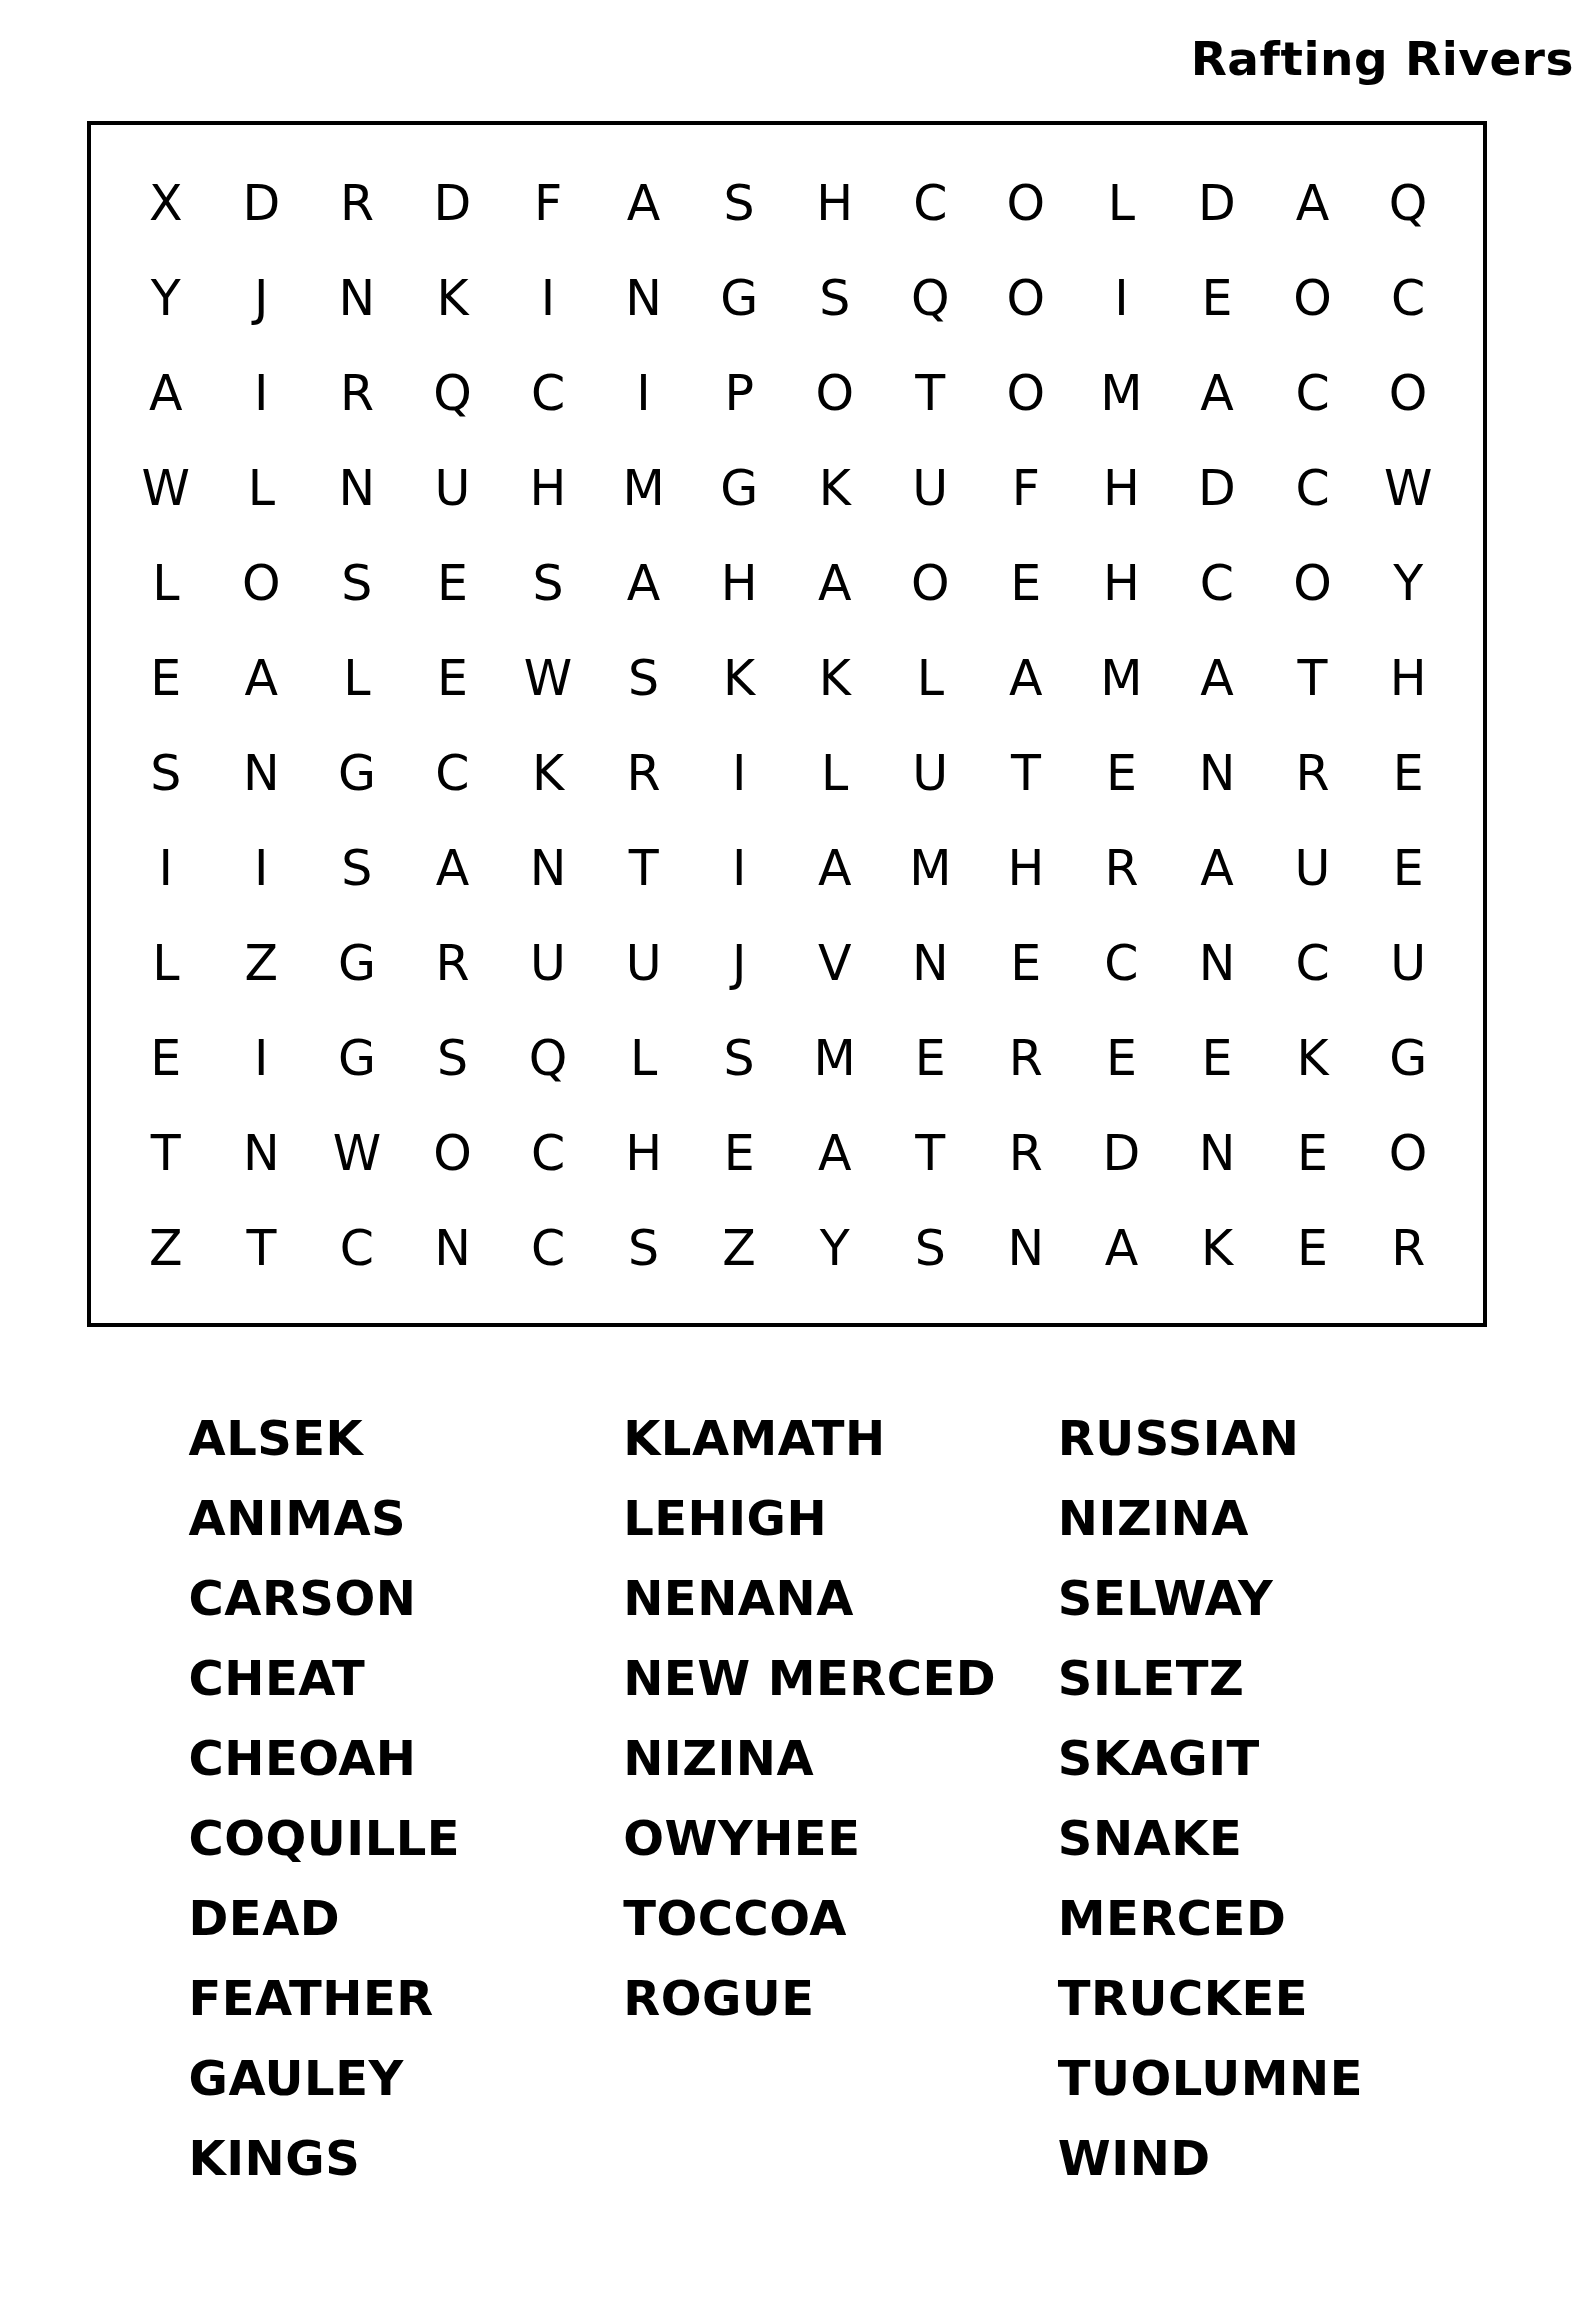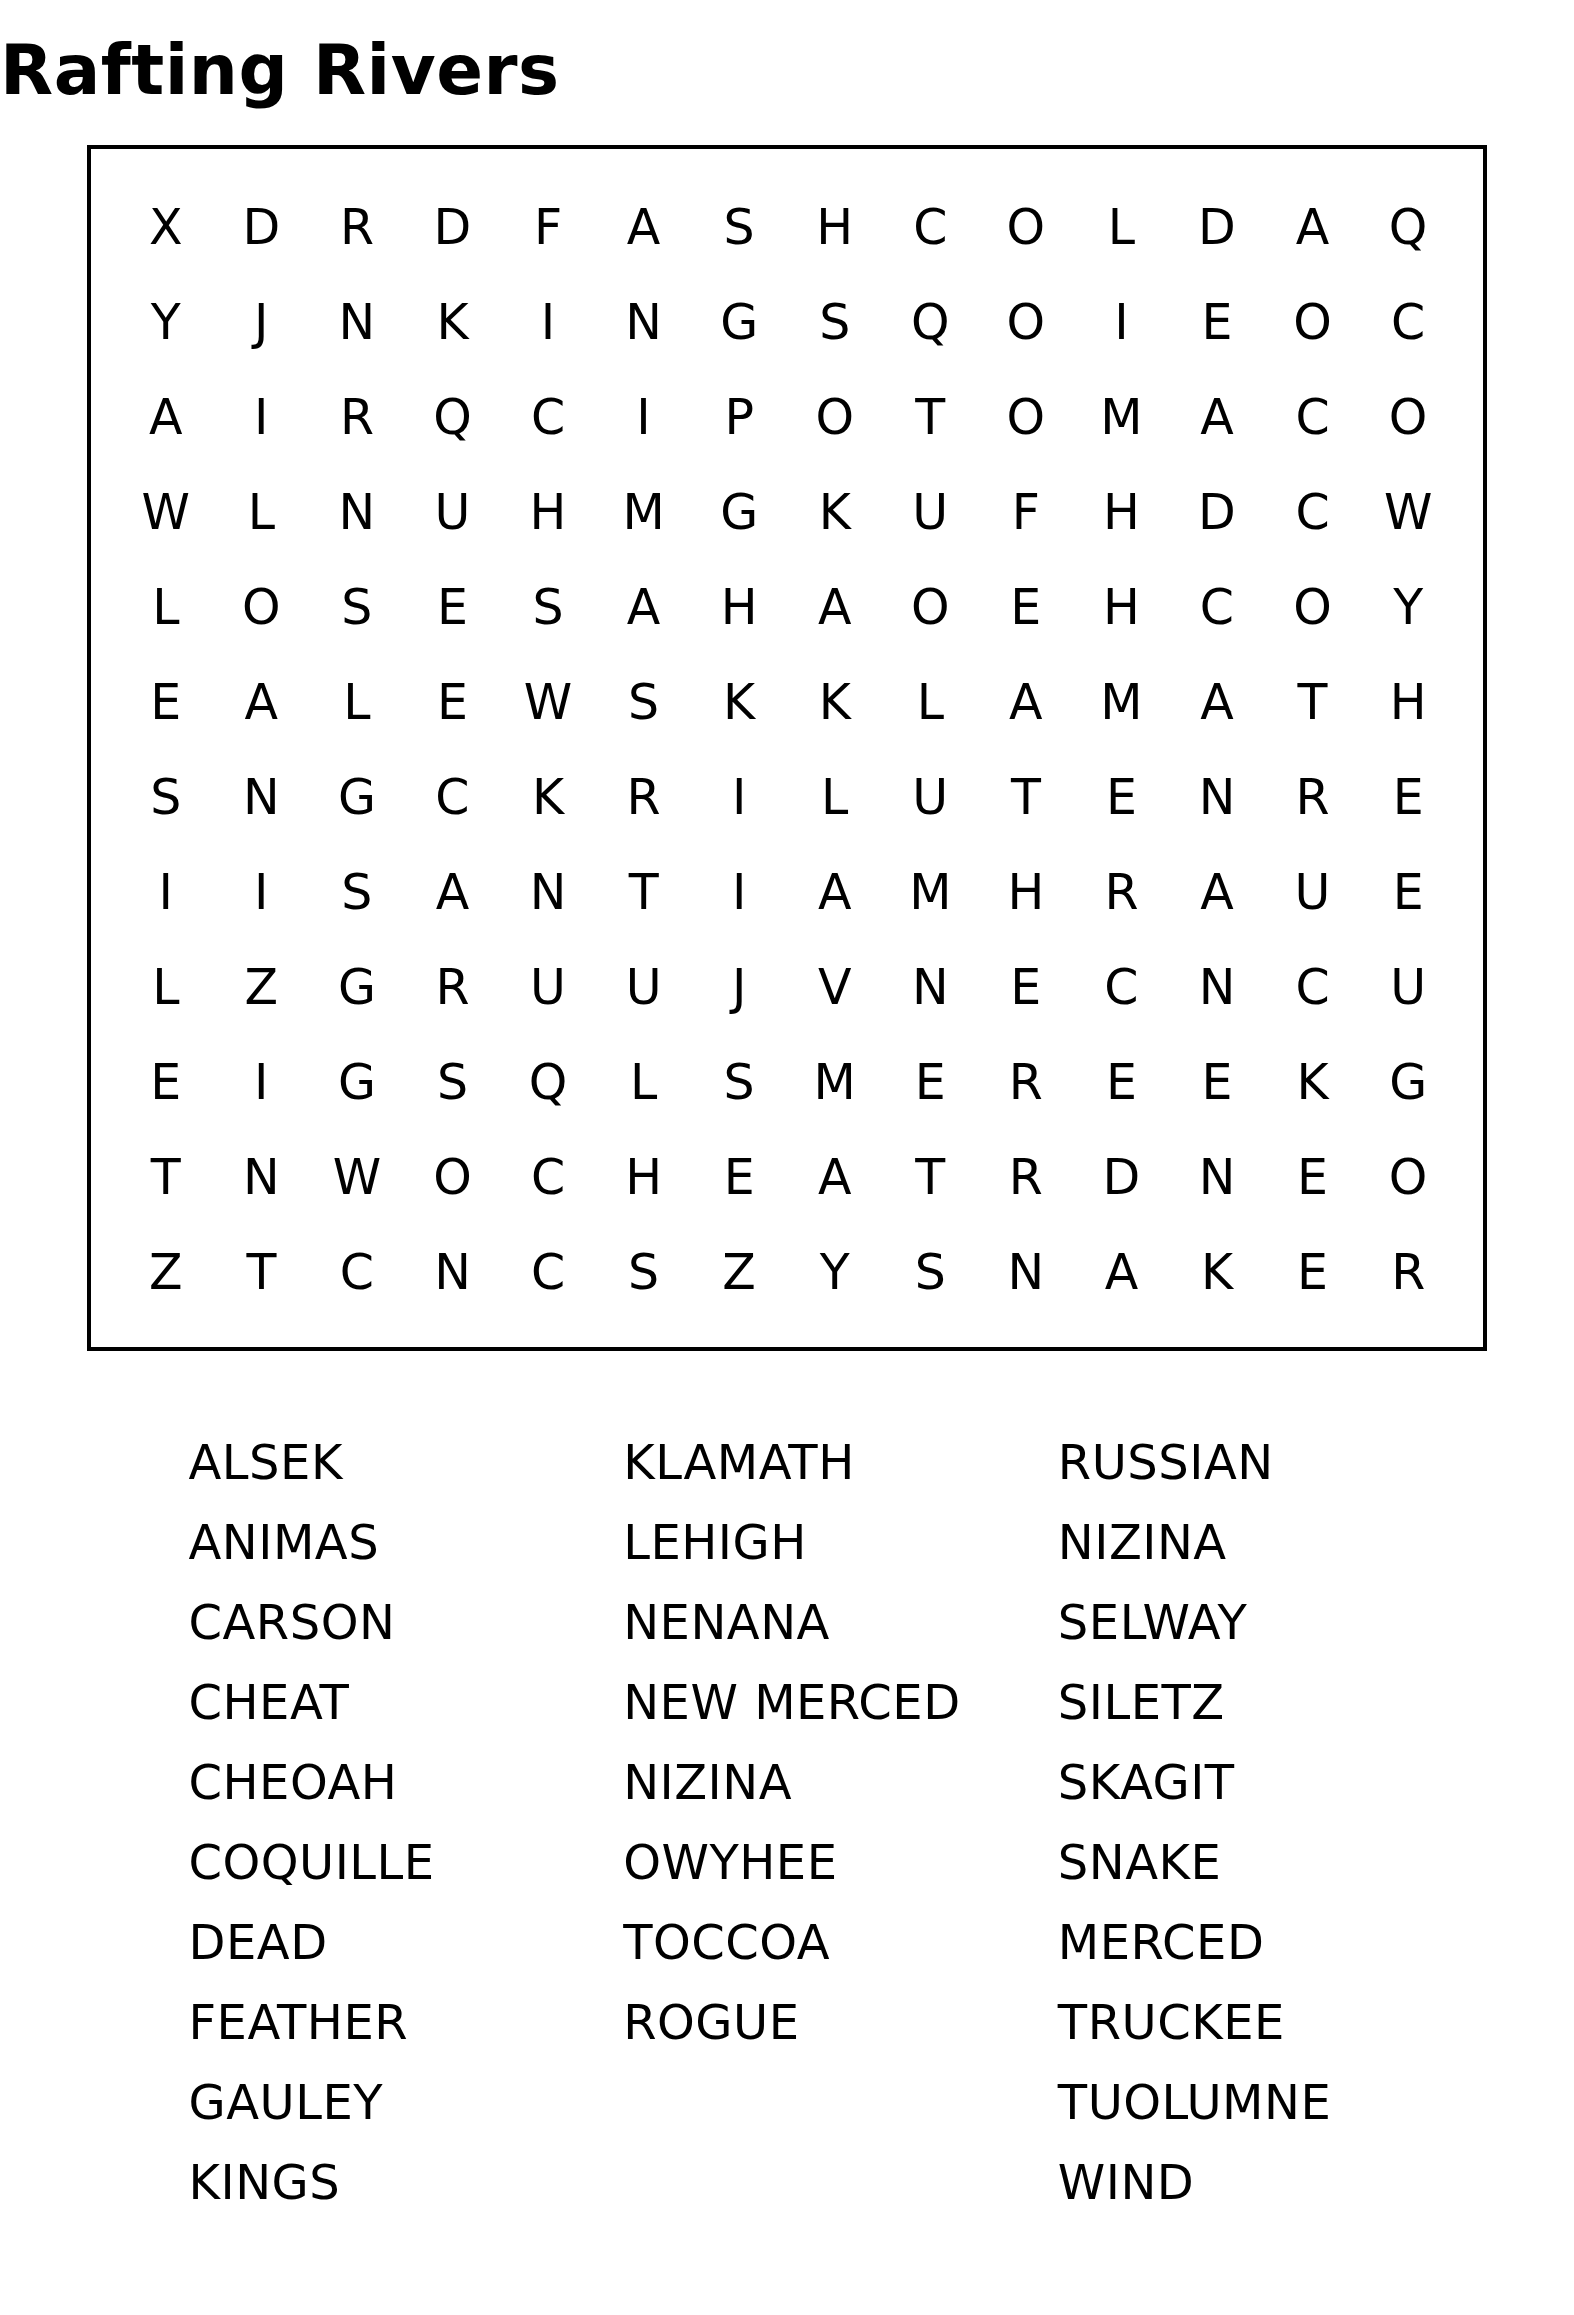--- a/index.html
+++ b/index.html
@@ -16,23 +16,23 @@
     overflow: hidden;
   }
   .page {
     width: 1574px;
     height: 2316px;
     box-sizing: border-box;
     padding: 0;
     position: relative;
   }
   .puzzle-title {
-    text-align: left;
+    text-align: right;
     font-family: "DejaVu Sans", sans-serif;
-    font-size: 69px;
+    font-size: 47px;
     font-weight: bold;
     letter-spacing: 0.5px;
     margin: 0;
     padding-top: 33px;
     line-height: 1.1;
   }
   .grid-wrap {
     margin: 0 auto;
     margin-top: 36px;
     width: 1400px;
@@ -58,20 +58,21 @@
     letter-spacing: 0;
   }
   .words-area {
     margin: 0 auto;
     margin-top: 71px;
     width: 1411px;
     display: flex;
     justify-content: flex-start;
     box-sizing: border-box;
     padding-left: 107px;
+    font-weight: bold;
   }
   .word-col {
     width: 488px;
     box-sizing: border-box;
   }
   .word-col:nth-child(2) {
     width: 488px;
   }
   .word-item {
     font-family: "DejaVu Sans", sans-serif;

